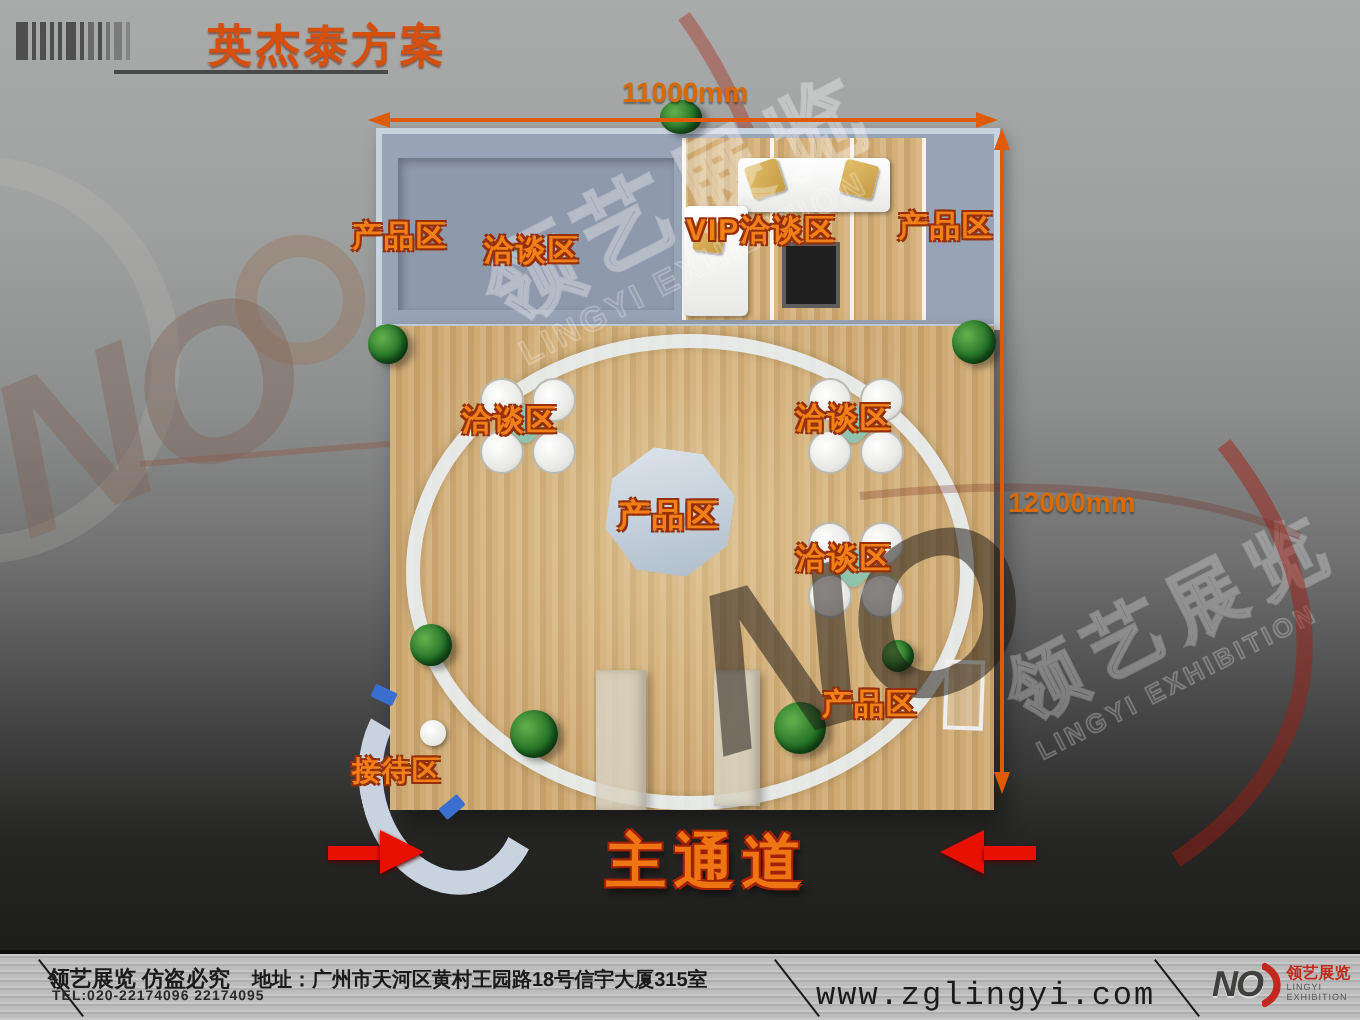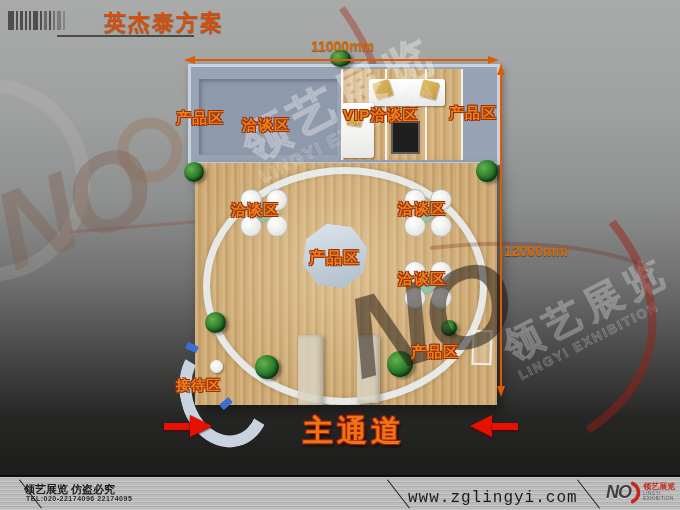--- a/index.html
+++ b/index.html
@@ -222,20 +222,21 @@
     <path d="M 612,222 C 672,298 666,378 588,430" fill="none" stroke="rgba(158,30,18,0.48)" stroke-width="8"></path>
     <path d="M 430,248 C 520,238 600,246 650,268" fill="none" stroke="rgba(120,40,28,0.28)" stroke-width="4"></path>
   </svg>
 
   <div id="footer" class="abs">
     <div class="fdiag" style="left:30px;"></div>
     <div class="fdiag" style="left:398px;"></div>
     <div class="fdiag" style="left:588px;"></div>
     <div id="f-copy">领艺展览 仿盗必究</div>
     <div id="f-tel">TEL:020-22174096 22174095</div>
+    <div id="f-addr">地址：广州市天河区黄村王园路18号信宇大厦315室</div>
     <div id="f-web">www.zglingyi.com</div>
     <div id="f-logo">
       <span id="f-logo-no">NO</span>
       <svg width="14" height="27" viewBox="0 0 14 27">
         <path d="M2,1 C13,7 13,20 2,26" fill="none" stroke="#c3281e" stroke-width="5" stroke-linecap="round"></path>
       </svg>
       <span id="f-logo-txt">
         <span id="f-logo-cn">领艺展览</span>
         <span id="f-logo-en">LINGYI EXHIBITION</span>
       </span>

